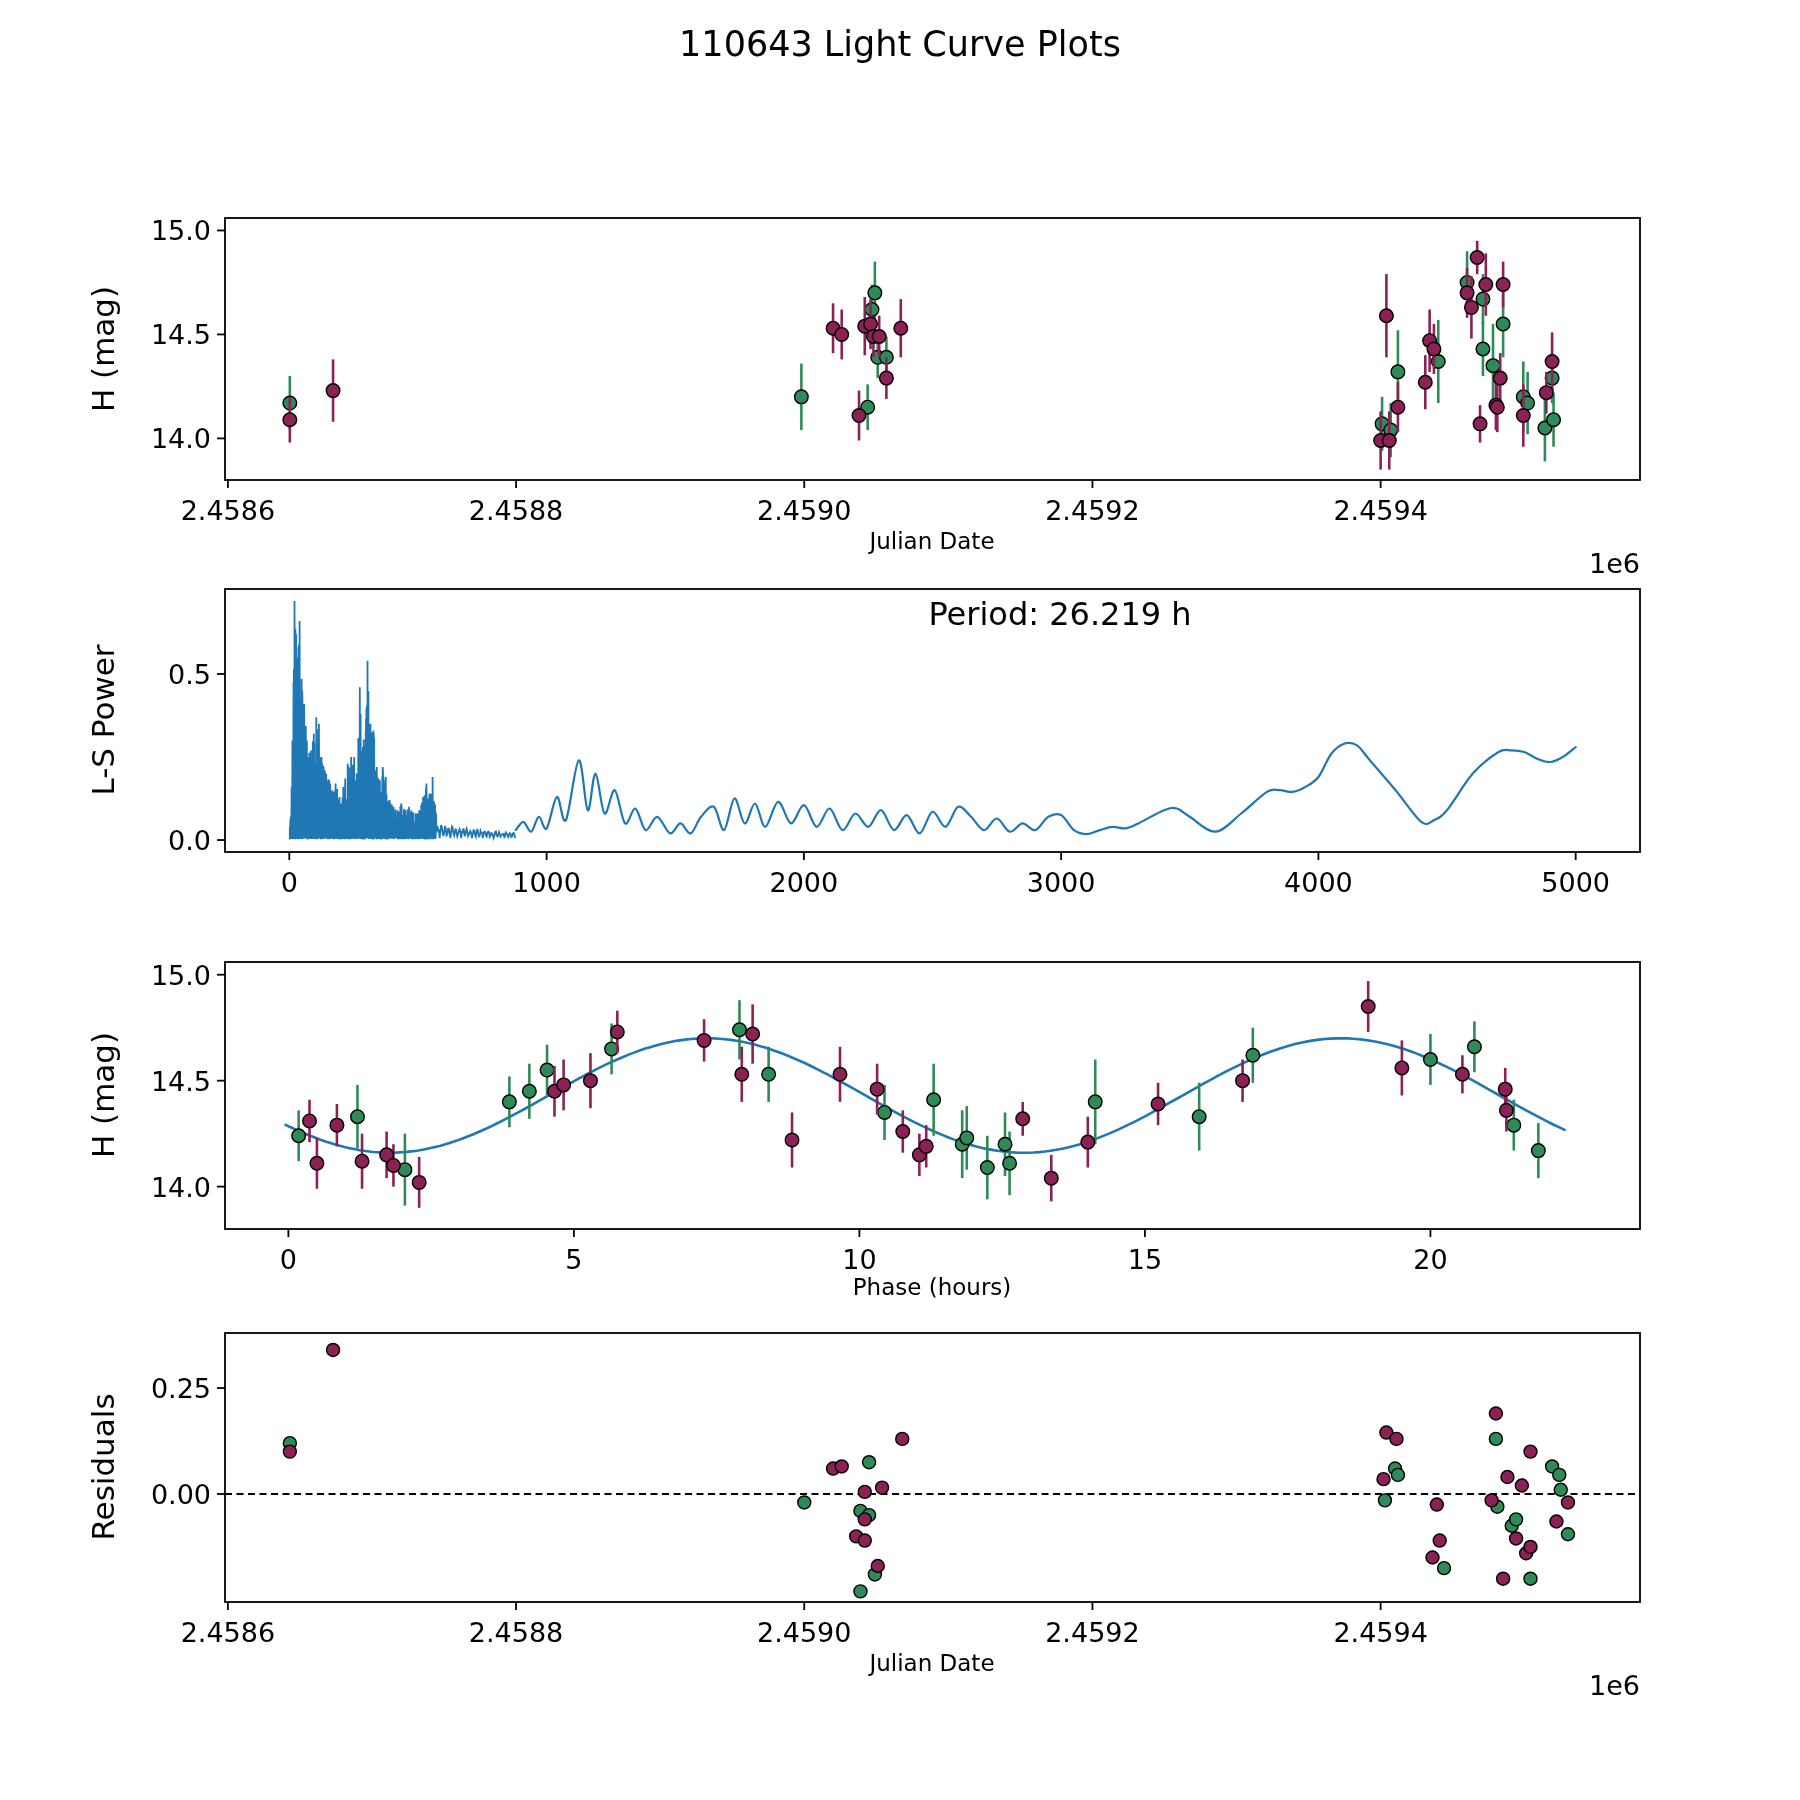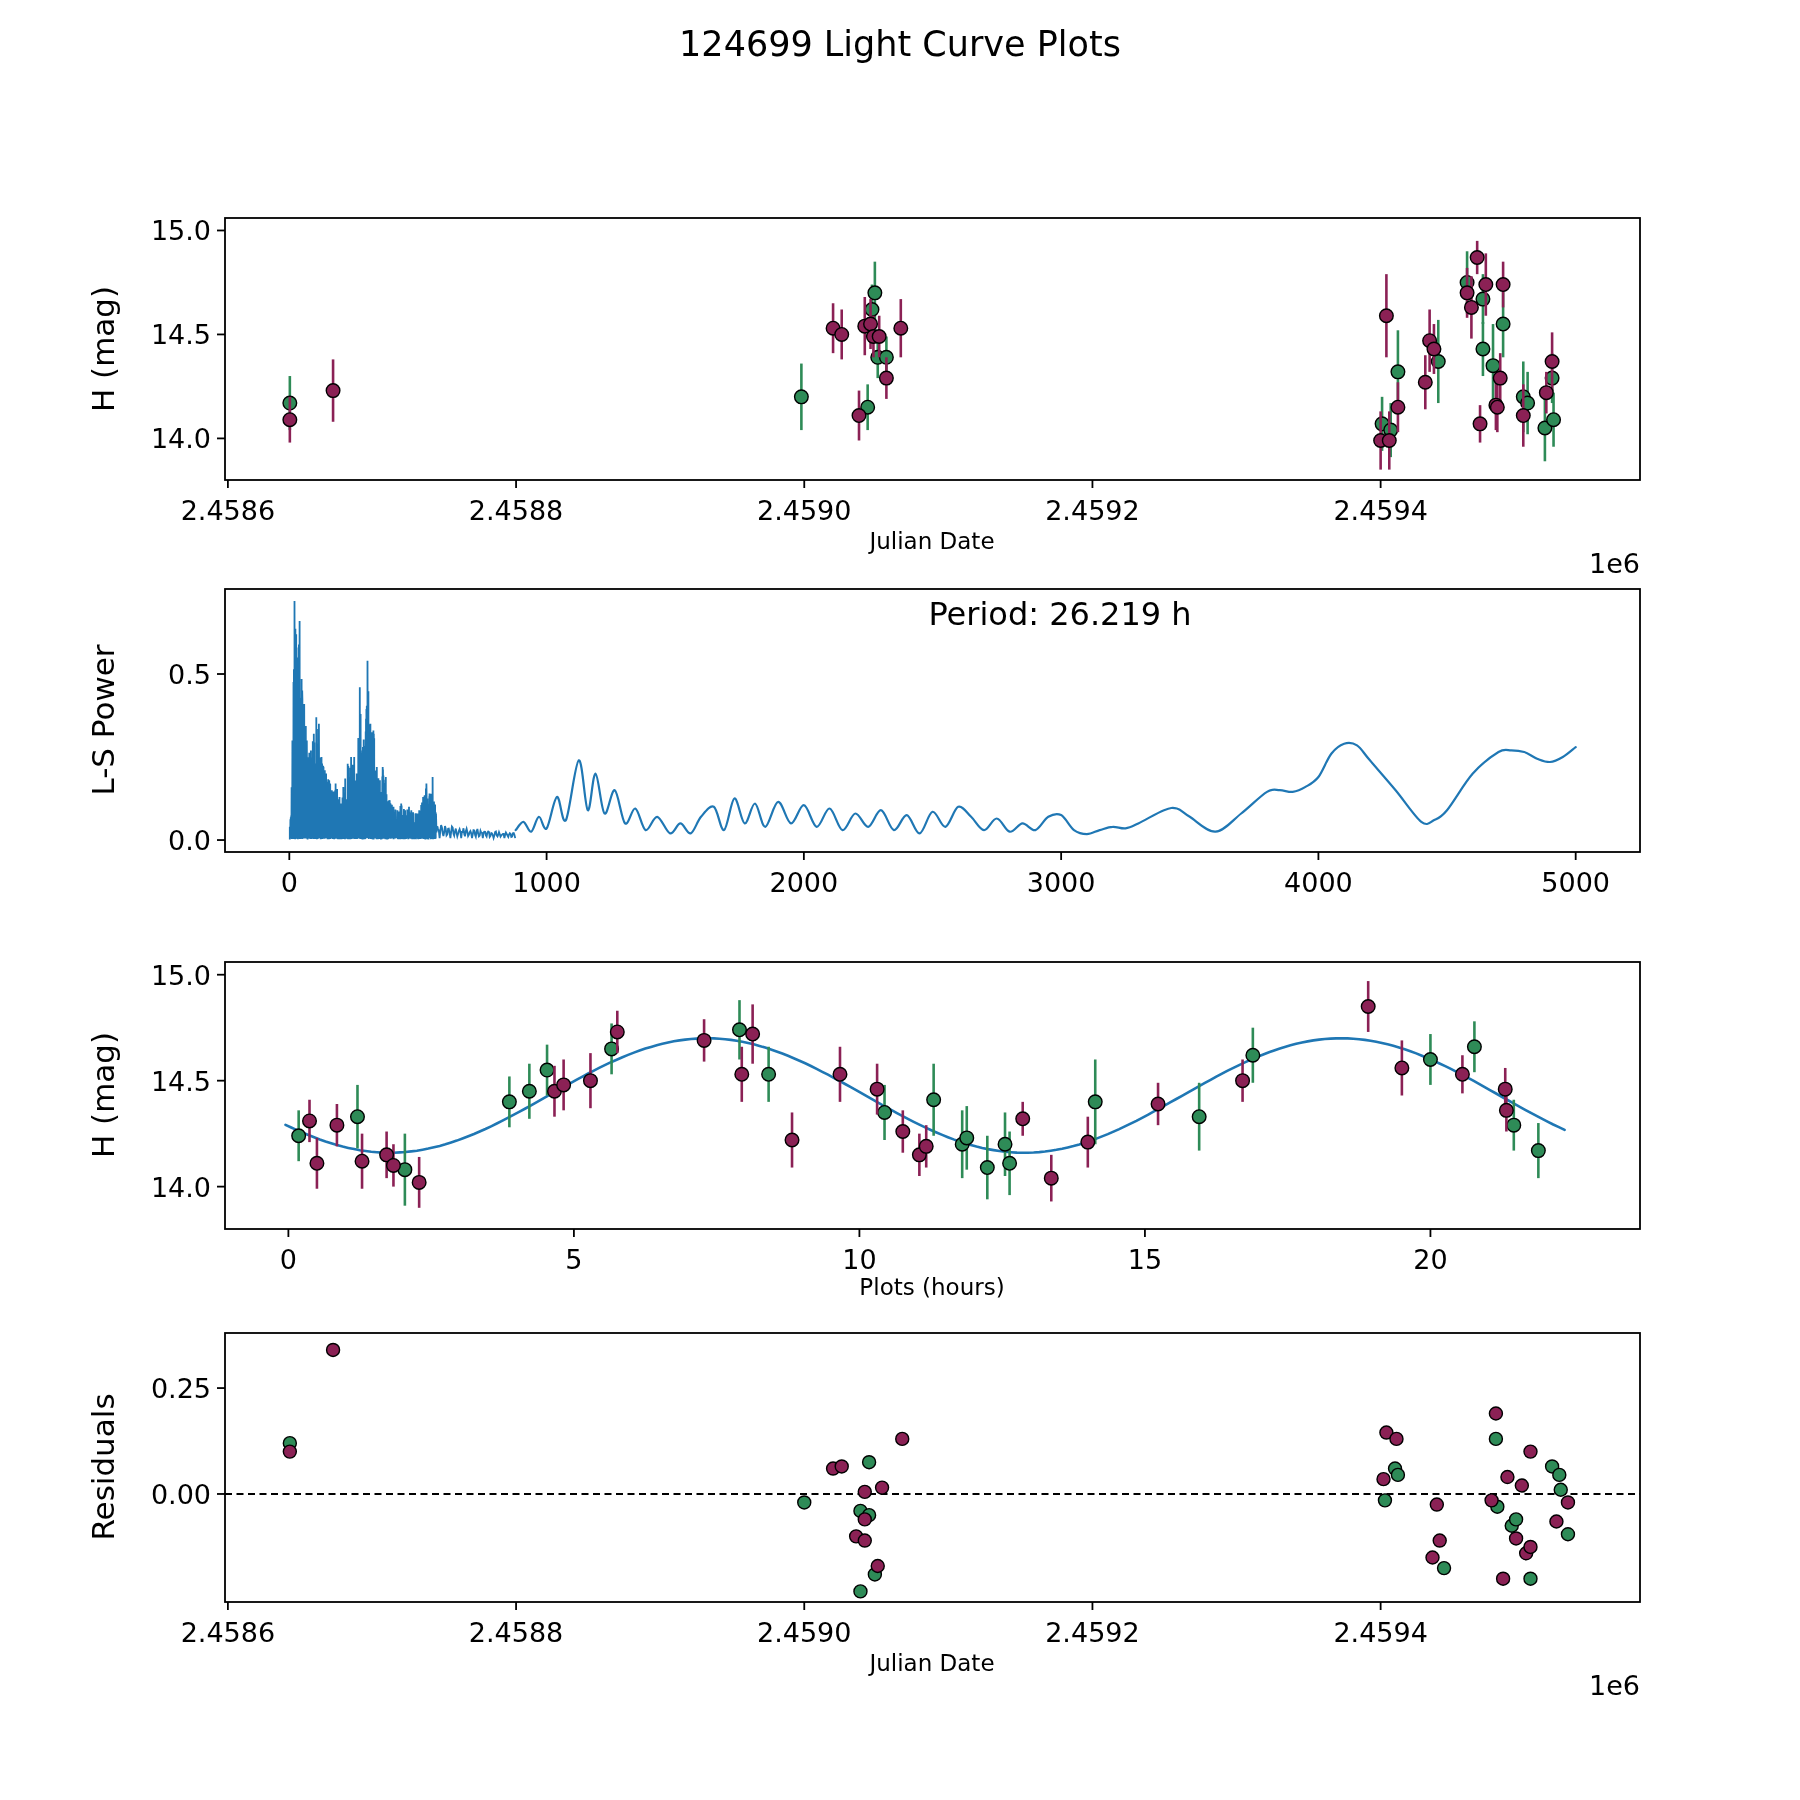--- a/index.html
+++ b/index.html
@@ -381,28 +381,28 @@
           <circle cx="1526.1659877800407" cy="1553.283464566929" r="6.5" fill="#8b2155" stroke="#000" stroke-width="1.4"></circle>
           <circle cx="1530.4887983706722" cy="1546.9291338582677" r="6.5" fill="#8b2155" stroke="#000" stroke-width="1.4"></circle>
           <circle cx="1503.11099796334" cy="1578.7007874015749" r="6.5" fill="#8b2155" stroke="#000" stroke-width="1.4"></circle>
           <circle cx="1530.4887983706722" cy="1451.6141732283465" r="6.5" fill="#8b2155" stroke="#000" stroke-width="1.4"></circle>
           <circle cx="1556.4256619144603" cy="1521.5118110236222" r="6.5" fill="#8b2155" stroke="#000" stroke-width="1.4"></circle>
           <circle cx="1567.9531568228106" cy="1502.448818897638" r="6.5" fill="#8b2155" stroke="#000" stroke-width="1.4"></circle>
         </g>
       </g>
     </svg>
 
-  <div class="lbl title" style="left:900px;top:24px;">124699 Light Curve Plots</div>
+  <div class="lbl title" style="left:900px;top:24px;">110643 Light Curve Plots</div>
 
   <div class="lbl ylab" style="left:103px;top:349px;">H (mag)</div>
   <div class="lbl xlab" style="left:932px;top:528px;">Julian Date</div>
   <div class="lbl offset" style="left:1640px;top:530px;">1e6</div>
 
   <div class="lbl ylab" style="left:103px;top:720px;">L-S Power</div>
   <div class="lbl ann" style="left:1060px;top:595px;">Period: 26.219 h</div>
 
   <div class="lbl ylab" style="left:103px;top:1095px;">H (mag)</div>
-  <div class="lbl xlab" style="left:932px;top:1274px;">Plots (hours)</div>
+  <div class="lbl xlab" style="left:932px;top:1274px;">Phase (hours)</div>
 
   <div class="lbl ylab" style="left:103px;top:1467px;">Residuals</div>
   <div class="lbl xlab" style="left:932px;top:1650px;">Julian Date</div>
   <div class="lbl offset" style="left:1640px;top:1652px;">1e6</div>
 </div>
 
 </body></html>

